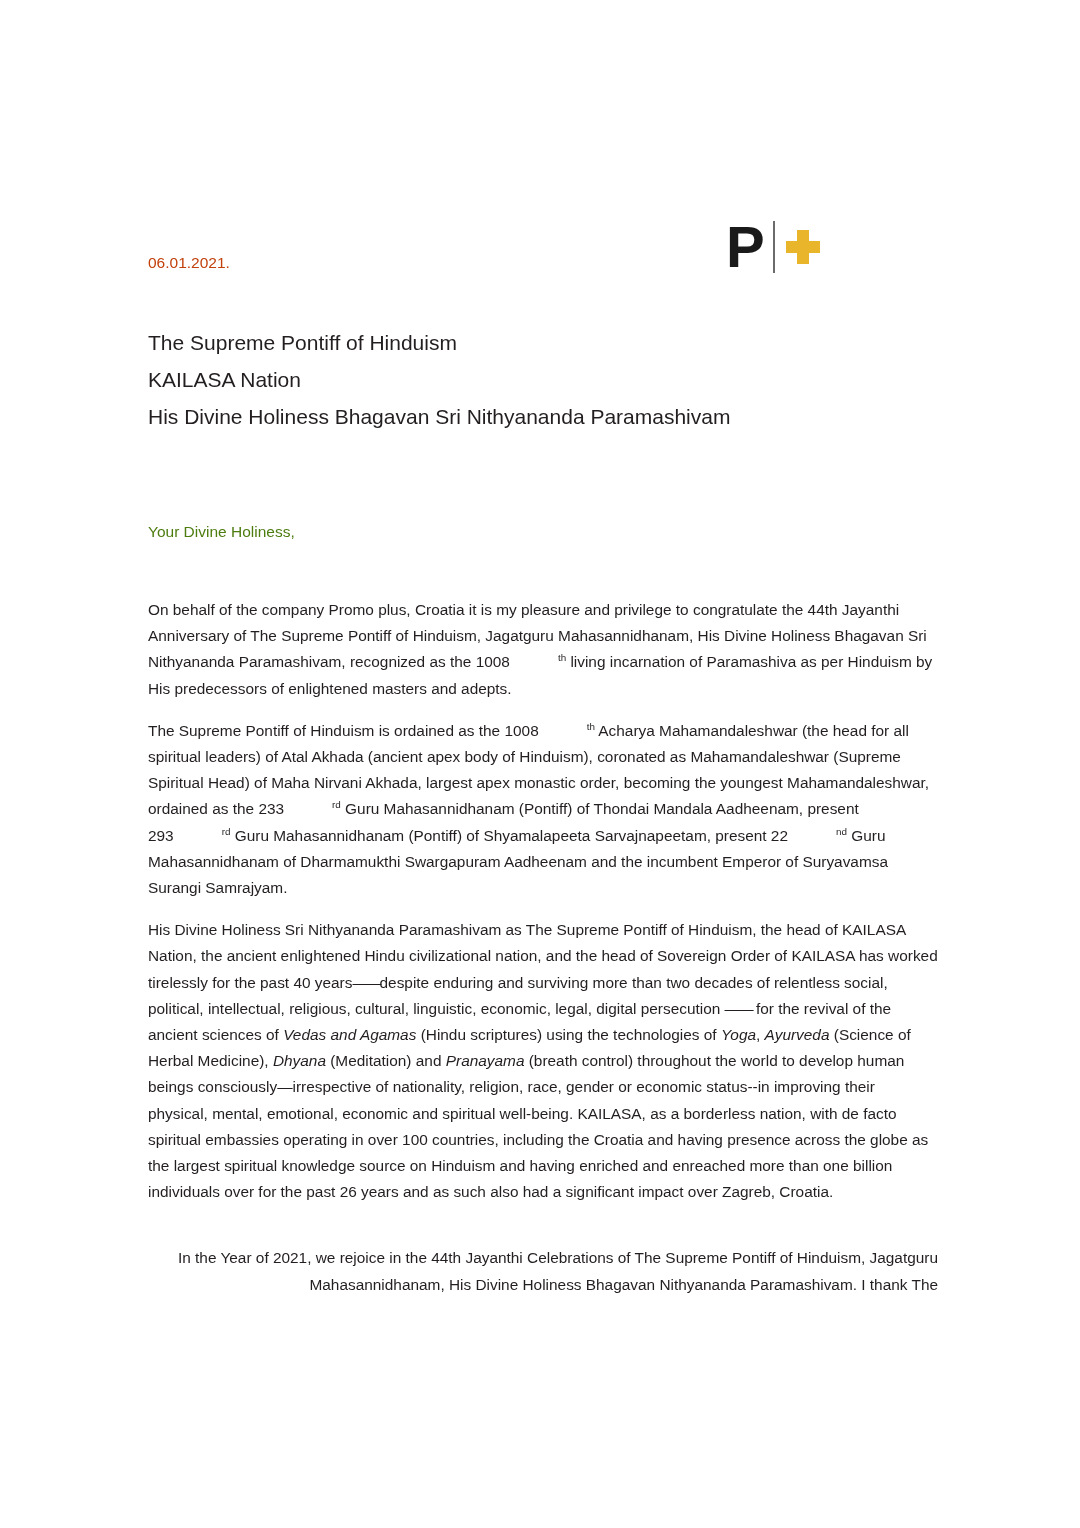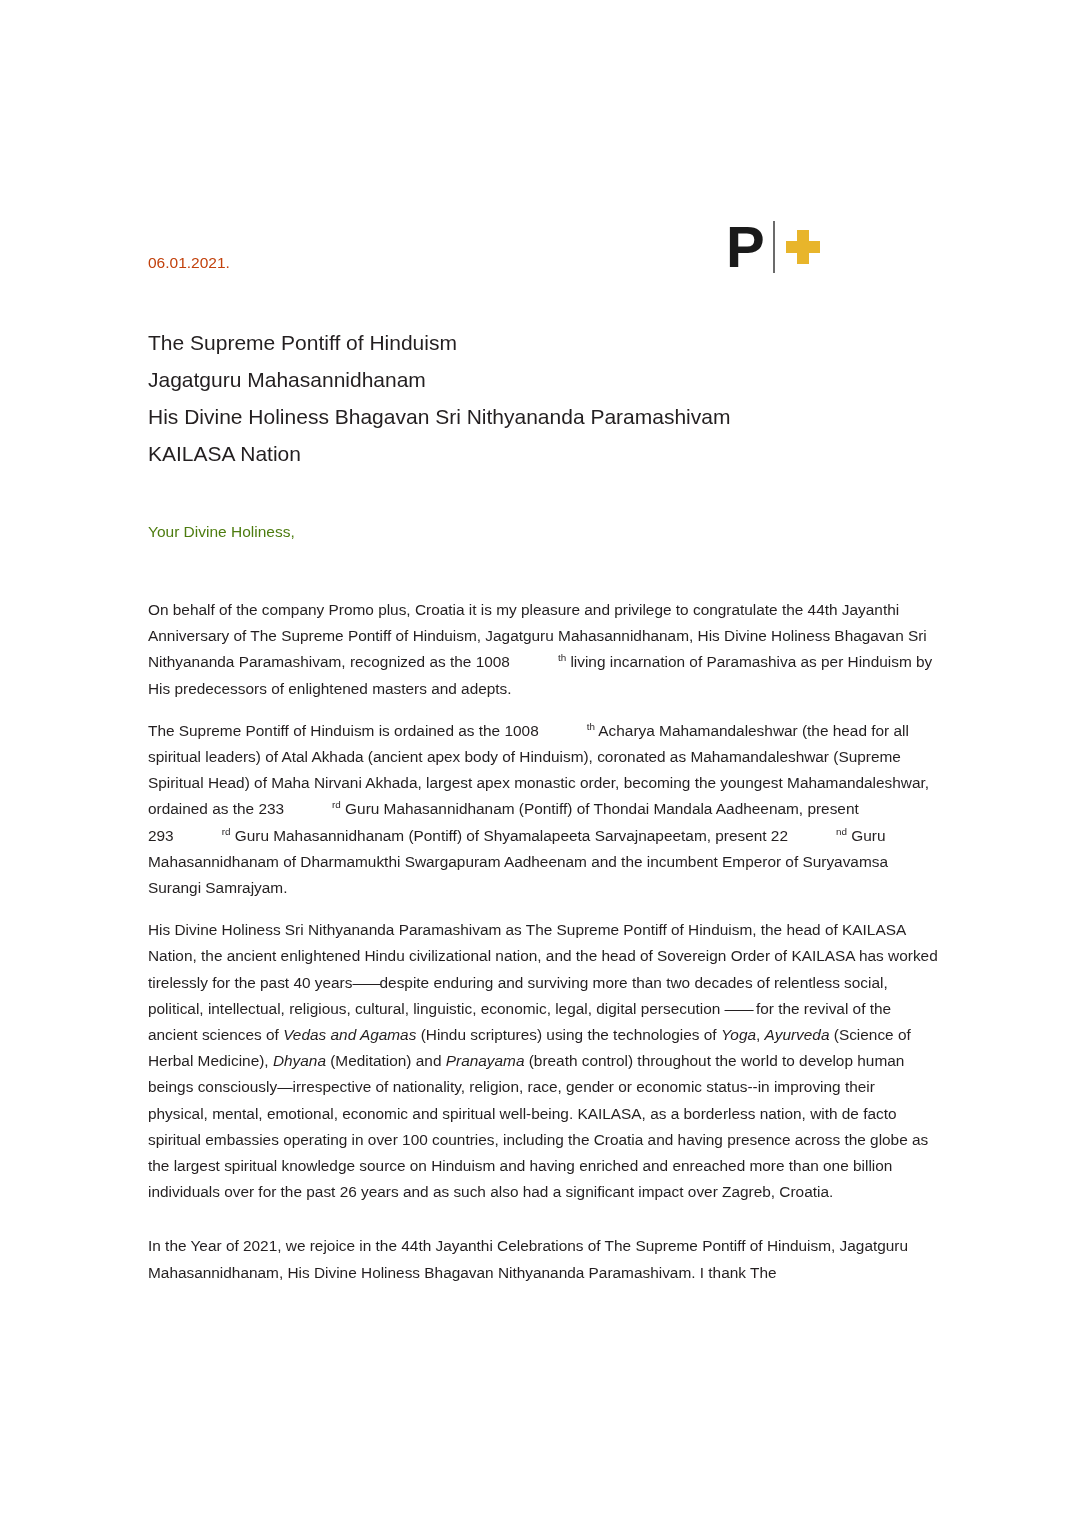--- a/index.html
+++ b/index.html
@@ -119,21 +119,21 @@
     top: 597px;
     width: 790px;
   }
   .para {
     font-size: 15.4px;
     line-height: 26.2px;
     color: #231f20;
     margin: 0 0 16px 0;
     text-align: left;
   }
-  .para.spaced-before { margin-top: 28px; }
+  .para.spaced-before { margin-top: 40px; text-align: right; }
   .para sup {
     font-size: 0.64em;
     vertical-align: super;
     line-height: 0;
     padding-left: 48px;
   }
   .para i, .para em {
     font-style: italic;
   }
   .emdash2 {
@@ -149,23 +149,22 @@
   <div class="logo">
     <span class="logo-p">P</span>
     <span class="logo-divider"></span>
     <span class="logo-plus"></span>
   </div>
 
   <div class="date-line">06.01.2021.</div>
 
   <div class="address-block">
     <div class="address-line">The Supreme Pontiff of Hinduism</div>
-    <div class="address-line">Jagatguru Mahasannidhanam</div>
+    <div class="address-line">KAILASA Nation</div>
     <div class="address-line">His Divine Holiness Bhagavan Sri Nithyananda Paramashivam</div>
-    <div class="address-line">KAILASA Nation</div>
   </div>
 
   <div class="salutation">Your Divine Holiness,</div>
 
   <div class="body-block">
 
     <p class="para"><span>On behalf of the company Promo plus, Croatia it is my pleasure  and privilege to congratulate the 44th Jayanthi Anniversary of The Supreme Pontiff of Hinduism, Jagatguru Mahasannidhanam, His Divine Holiness Bhagavan Sri Nithyananda Paramashivam, recognized as the 1008</span><sup>th</sup><span> living incarnation of Paramashiva as per Hinduism by His predecessors of enlightened masters and adepts.</span></p>
 
     <p class="para"><span>The Supreme Pontiff of Hinduism is ordained as the 1008</span><sup>th</sup><span> Acharya Mahamandaleshwar (the head for all spiritual leaders) of Atal Akhada (ancient apex body of Hinduism), coronated as Mahamandaleshwar (Supreme Spiritual Head) of Maha Nirvani Akhada, largest apex monastic order, becoming the youngest Mahamandaleshwar, ordained as the 233</span><sup>rd</sup><span> Guru Mahasannidhanam (Pontiff) of Thondai Mandala Aadheenam, present 293</span><sup>rd</sup><span> Guru Mahasannidhanam (Pontiff) of Shyamalapeeta Sarvajnapeetam,  present 22</span><sup>nd</sup><span> Guru Mahasannidhanam of Dharmamukthi Swargapuram Aadheenam and the incumbent Emperor of Suryavamsa Surangi Samrajyam.</span></p>
 

